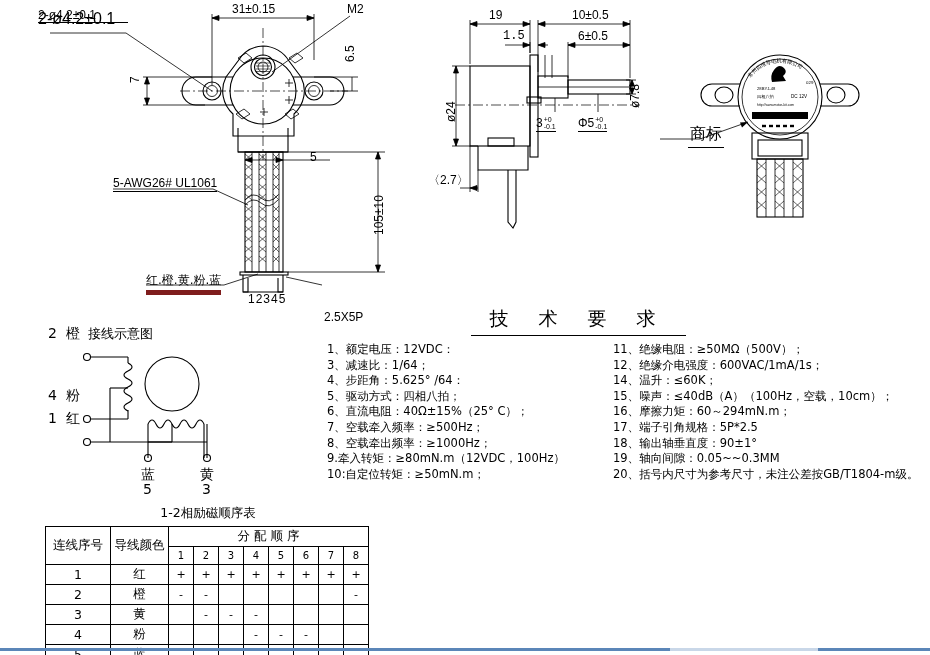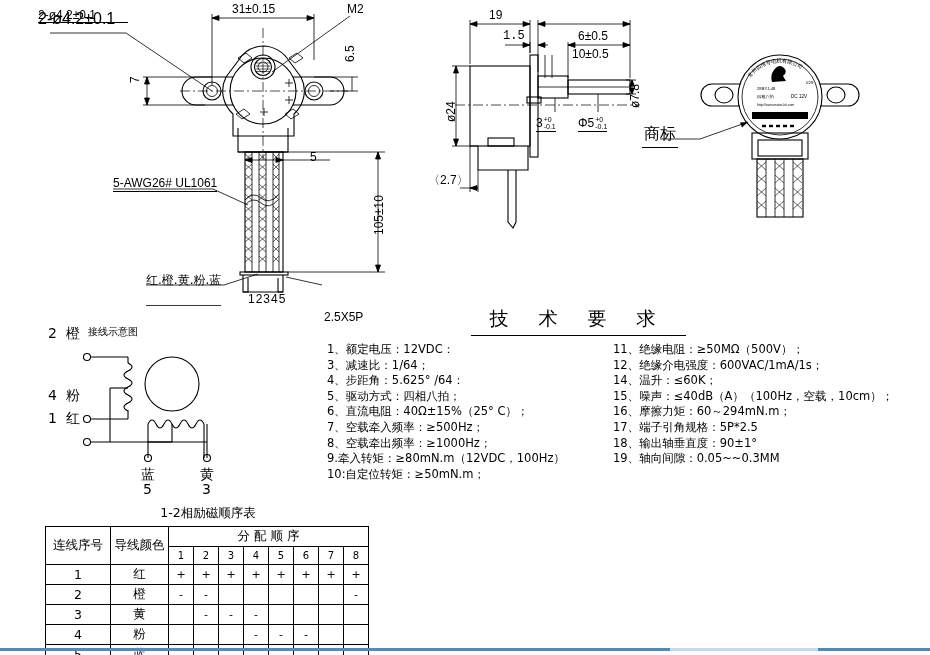--- a/index.html
+++ b/index.html
@@ -35,21 +35,21 @@
     list-style:none;font-size:11.5px;line-height:15.6px;white-space:nowrap;
     font-family:"DejaVu Sans","Liberation Sans",sans-serif;
   }
   .reqcol ul{margin:4px;padding:0;}
   #reqL{left:2px;}
   #reqR{left:288px;}
 
   
   #wire{position:absolute;left:20px;top:325px;width:290px;height:185px;}
   #wire .cap{
-    position:absolute;left:68px;top:0;font-size:10px;
+    position:absolute;left:68px;top:0;font-size:13px;
     font-family:Liberation Mono, monospace;
     text-align:center;
   }
 
   
   #seq{position:absolute;left:45px;top:505px;}
   #seq .cap{
     font-size:12.5px;text-align:center;width:270px;margin:0 0 4px 28px;
     font-family:"DejaVu Sans","Liberation Sans",sans-serif;
   }
@@ -449,39 +449,39 @@
 
 <div class="abs" style="left:38px;top:10px;">2-ø4.2±0.1</div>
 <div class="abs dimtxt" style="left:38px;top:8px;width:90px;border-bottom:1px solid #000;">2-ø4.2±0.1</div>
 <div class="abs dimtxt" style="left:232px;top:2px;">31±0.15</div>
 <div class="abs dimtxt" style="left:347px;top:2px;">M2</div>
 <div class="abs dimtxt" style="left:128px;top:83px;transform:rotate(-90deg);transform-origin:left top;">7</div>
 <div class="abs dimtxt" style="left:343px;top:62px;transform:rotate(-90deg);transform-origin:left top;">6.5</div>
 <div class="abs dimtxt" style="left:310px;top:150px;">5</div>
 <div class="abs dimtxt" style="left:372px;top:235px;transform:rotate(-90deg);transform-origin:left top;">105±10</div>
 <div class="abs dimtxt" style="left:113px;top:176px;border-bottom:1px solid #000;padding-bottom:1px;">5-AWG26#  UL1061</div>
-<div class="abs dimtxt cn" style="left:146px;top:272px;border-bottom:1px solid #7f1d1d;padding-bottom:16px;">红.橙.黄.粉.蓝</div>
+<div class="abs dimtxt cn" style="left:146px;top:272px;border-bottom:5px solid #7f1d1d;padding-bottom:1px;">红.橙.黄.粉.蓝</div>
 <div class="abs dimtxt" style="left:248px;top:292px;letter-spacing:1px;">12345</div>
 <div class="abs dimtxt" style="left:324px;top:277px;margin-top:33px;">2.5X5P</div>
 
 <div class="abs dimtxt" style="left:489px;top:8px;">19</div>
 <div class="abs dimtxt" style="left:503px;top:29px;font-family:Liberation Mono, monospace;">1.5</div>
-<div class="abs dimtxt" style="left:572px;top:8px;margin-top:39px;">10±0.5</div>
+<div class="abs dimtxt" style="left:572px;top:8px;">10±0.5</div>
 <div class="abs dimtxt" style="left:578px;top:29px;">6±0.5</div>
 <div class="abs dimtxt" style="left:444px;top:122px;transform:rotate(-90deg);transform-origin:left top;">ø24</div>
 <div class="abs dimtxt" style="left:628px;top:108px;transform:rotate(-90deg);transform-origin:left top;">ø7.8</div>
 <div class="abs" style="left:536px;top:113px;border-bottom:1px solid #000;">
   <span class="dimtxt">3</span><span style="display:inline-block;vertical-align:middle;line-height:7px;font-size:7px;margin-left:1px;"><span style="display:block;">+0</span><span style="display:block;">-0.1</span></span>
 </div>
 <div class="abs" style="left:578px;top:113px;border-bottom:1px solid #000;">
   <span class="dimtxt">Φ5</span><span style="display:inline-block;vertical-align:middle;line-height:7px;font-size:7px;margin-left:1px;"><span style="display:block;">+0</span><span style="display:block;">-0.1</span></span>
 </div>
 <div class="abs dimtxt" style="left:428px;top:172px;">〈2.7〉</div>
 
-<div class="abs cn" style="left:642px;top:124px;font-size:16px;border-bottom:1.5px solid #000;padding:0 2px 2px 2px;">商标</div>
+<div class="abs cn" style="left:688px;top:124px;font-size:16px;border-bottom:1.5px solid #000;padding:0 2px 2px 2px;">商标</div>
 
 <div id="tech">
   <div class="title">技 术 要 求</div>
   <div class="reqcol" id="reqL">
     <ul>
       <li>1、额定电压：12VDC：</li>
       <li>3、减速比：1/64；</li>
       <li>4、步距角：5.625° /64：</li>
       <li>5、驱动方式：四相八拍；</li>
       <li>6、直流电阻：40Ω±15%（25° C）；</li>
@@ -494,20 +494,21 @@
   <div class="reqcol" id="reqR">
     <ul>
       <li>11、绝缘电阻：≥50MΩ（500V）；</li>
       <li>12、绝缘介电强度：600VAC/1mA/1s；</li>
       <li>14、温升：≤60K；</li>
       <li>15、噪声：≤40dB（A）（100Hz，空载，10cm）；</li>
       <li>16、摩擦力矩：60～294mN.m；</li>
       <li>17、端子引角规格：5P*2.5</li>
       <li>18、输出轴垂直度：90±1°</li>
       <li>19、轴向间隙：0.05~~0.3MM</li>
+      <li>20、括号内尺寸为参考尺寸，未注公差按GB/T1804-m级。</li>
     </ul>
   </div>
 </div>
 
 <div id="wire">
   <div class="cap">接线示意图</div>
 </div>
 <div class="abs" style="left:38px;top:25px;"></div>
 <div class="abs cn" style="left:48px;top:325px;font-size:14px;">2</div>
 <div class="abs cn" style="left:66px;top:325px;font-size:14px;">橙</div>

